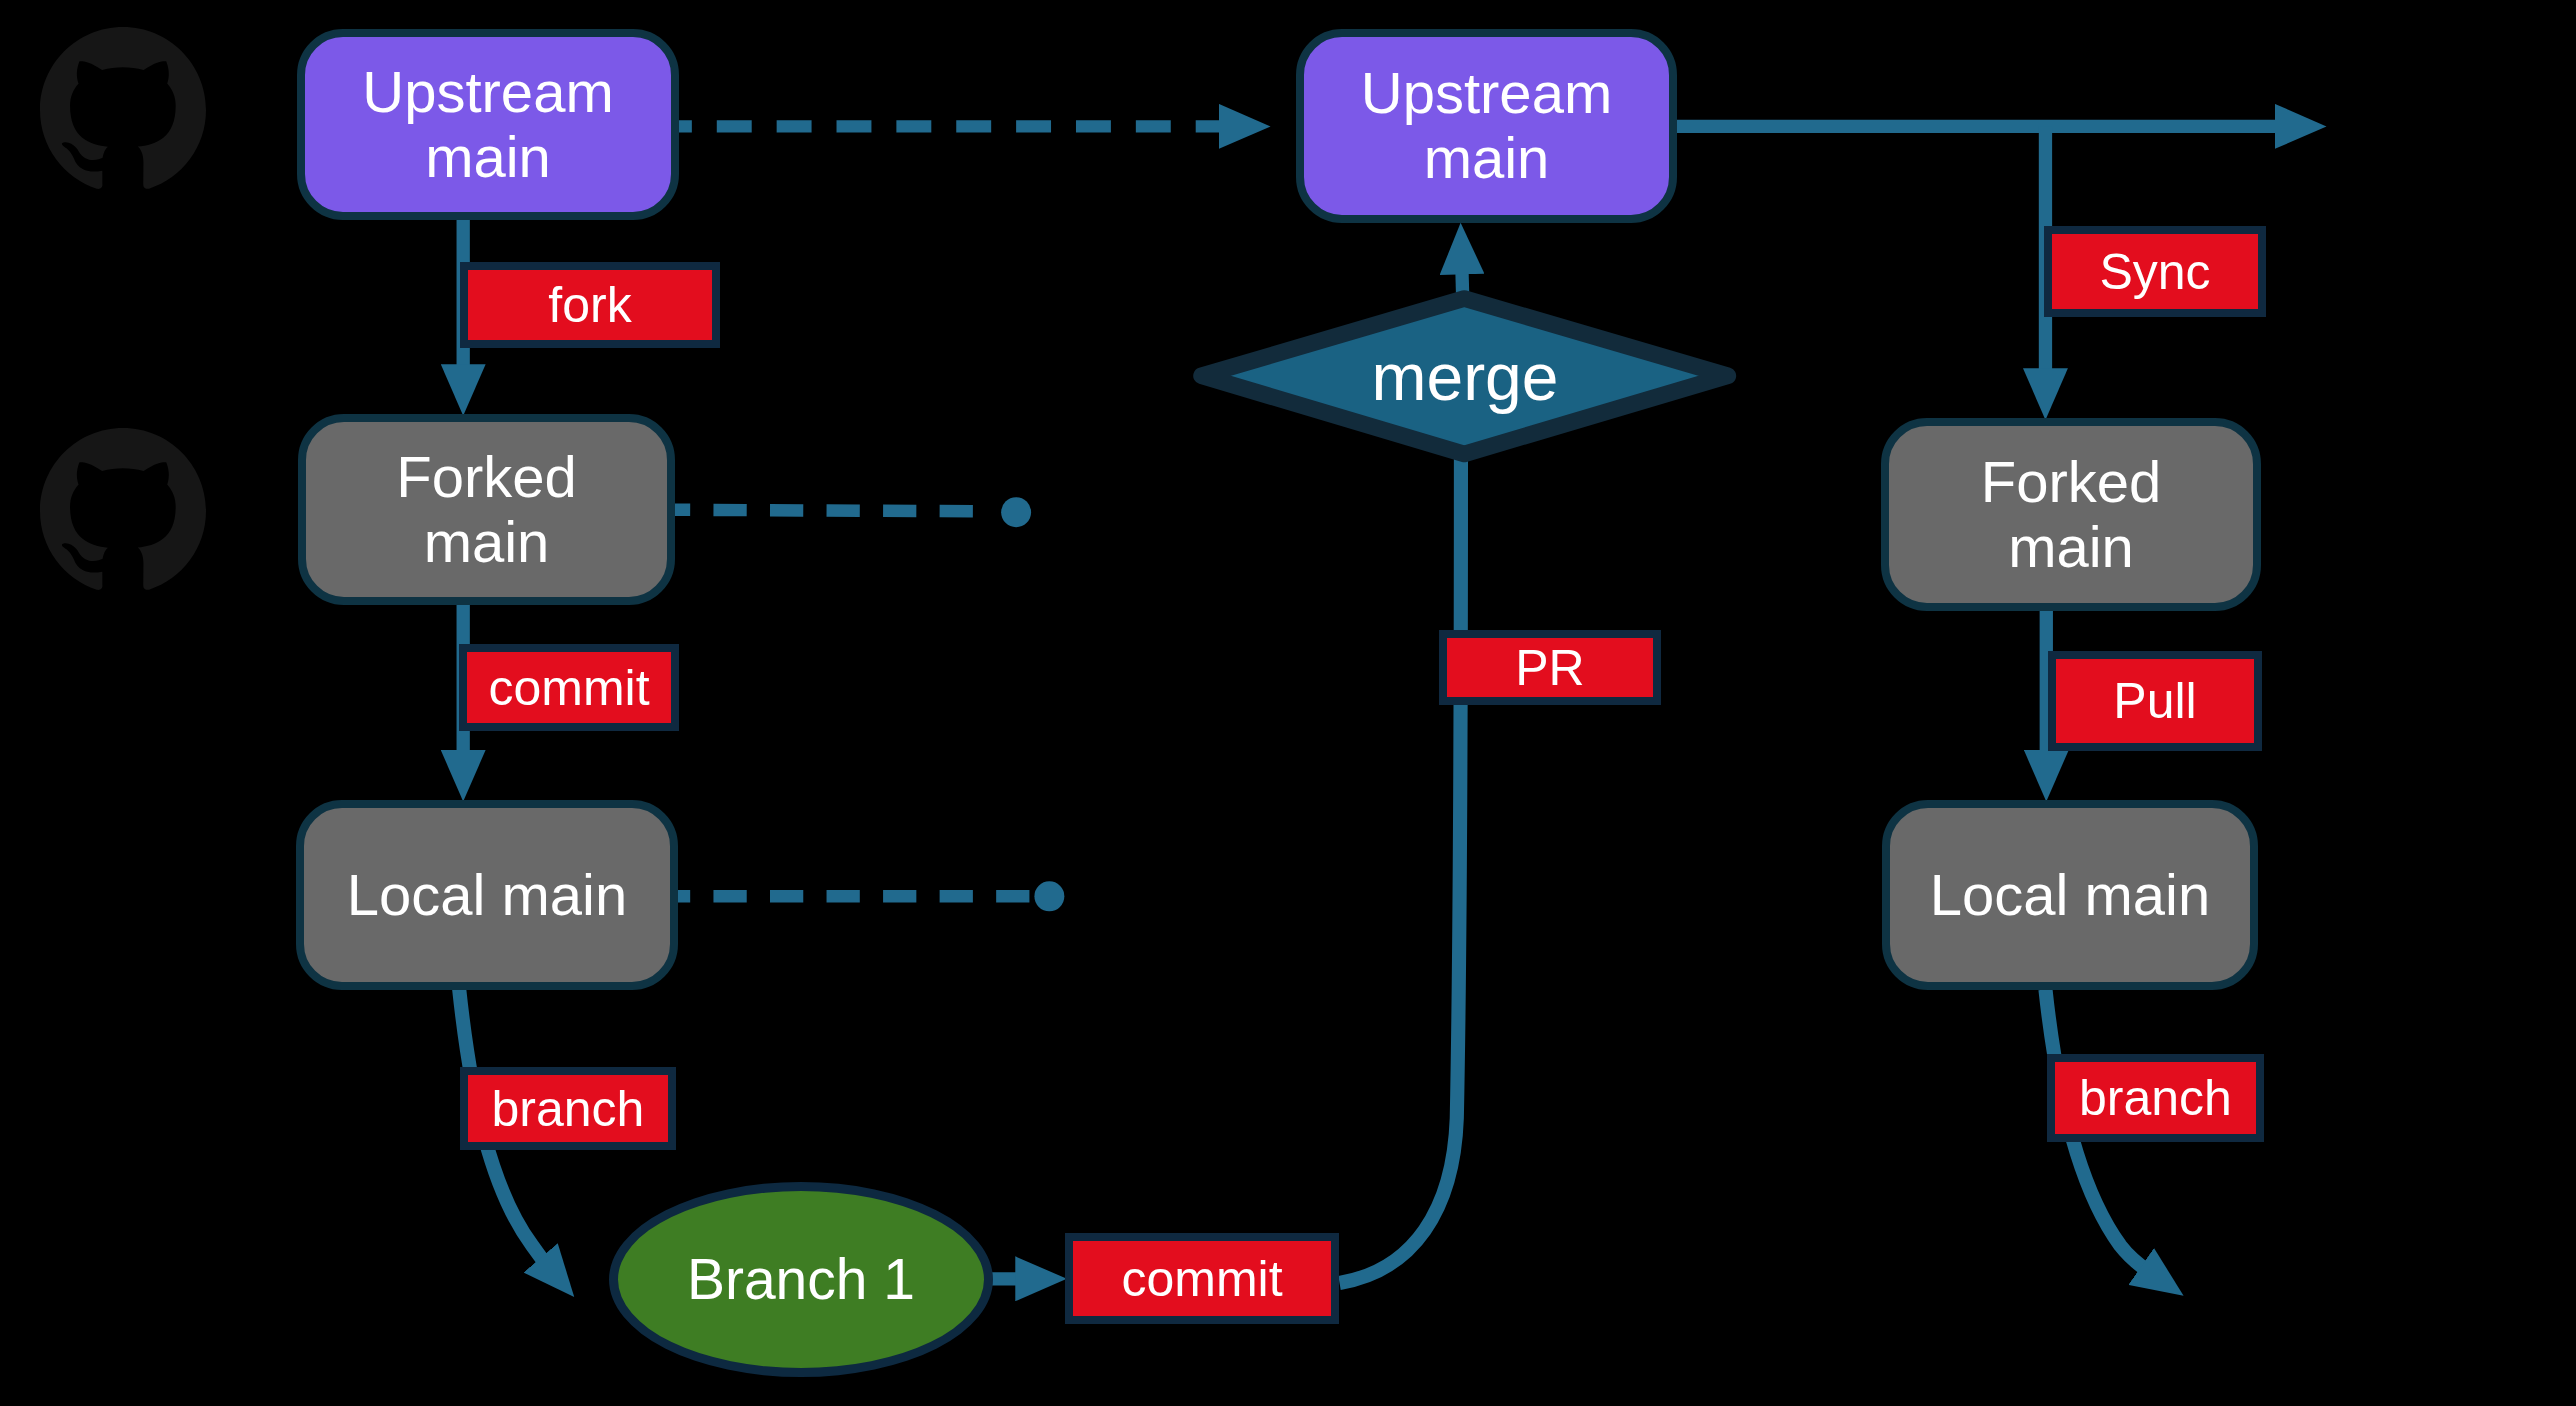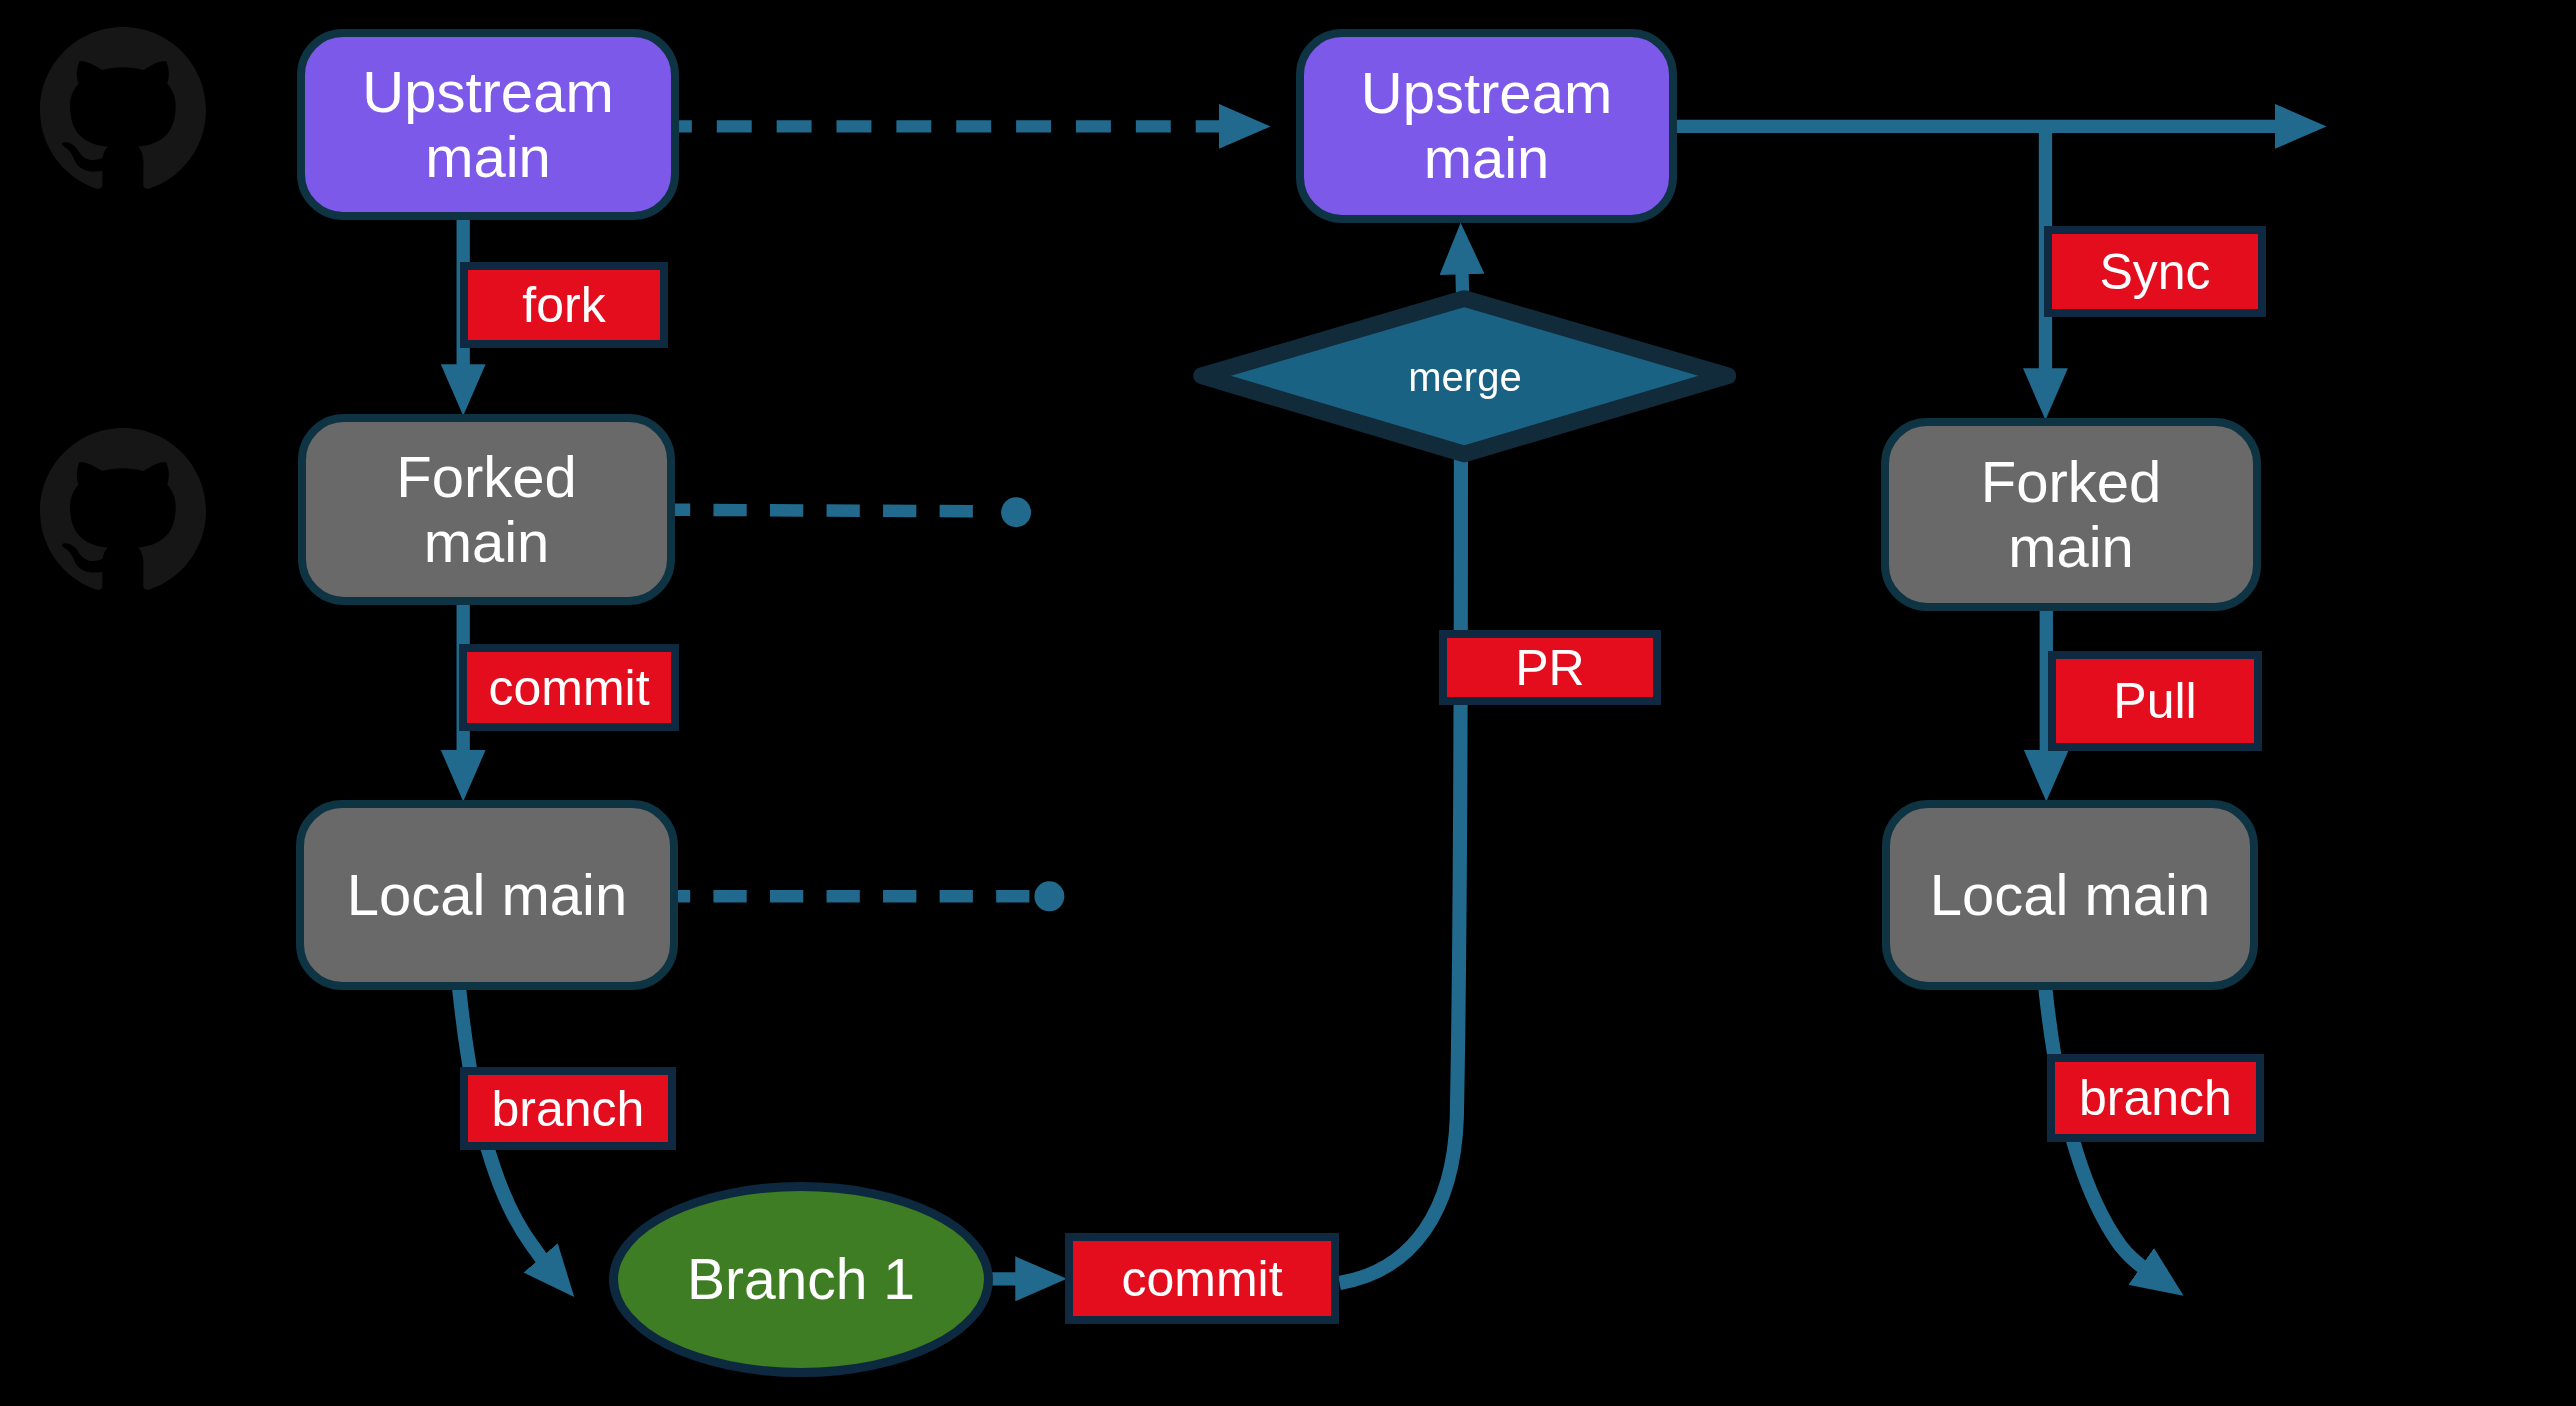--- a/index.html
+++ b/index.html
@@ -33,21 +33,21 @@
   .edge-label{
     position:absolute;z-index:3;
     display:flex;align-items:center;justify-content:center;
     background:#e30d1e;border:8.3px solid #0f2940;
     color:#fff;font-size:50px;line-height:1;
     box-sizing:border-box;
   }
   .diamond-text{
     position:absolute;z-index:3;
     display:flex;align-items:center;justify-content:center;
-    color:#fff;font-size:40px;line-height:1;
+    color:#fff;font-size:66px;line-height:1;
     background:transparent;
   }
 </style>
 </head>
 <body>
 
 <div class="stage">
 
   <svg class="edges" width="2576" height="1406" viewBox="0 0 3098 1691">
     <defs>
@@ -120,21 +120,21 @@
 
   <div class="node ellipse" style="left:585px;top:1182px;width:384px;height:195px">
     <span>Branch 1</span>
   </div>
 
 
   <div class="diamond-text" style="left:1202px;top:299px;width:526px;height:155px">
     <span>merge</span>
   </div>
 
-  <div class="edge-label" style="left:460px;top:262px;width:208px;height:86px">
+  <div class="edge-label" style="left:460px;top:262px;width:260px;height:86px">
     <span>fork</span>
   </div>
 
   <div class="edge-label" style="left:459px;top:644px;width:220px;height:87px">
     <span>commit</span>
   </div>
 
   <div class="edge-label" style="left:460px;top:1067px;width:216px;height:83px">
     <span>branch</span>
   </div>

